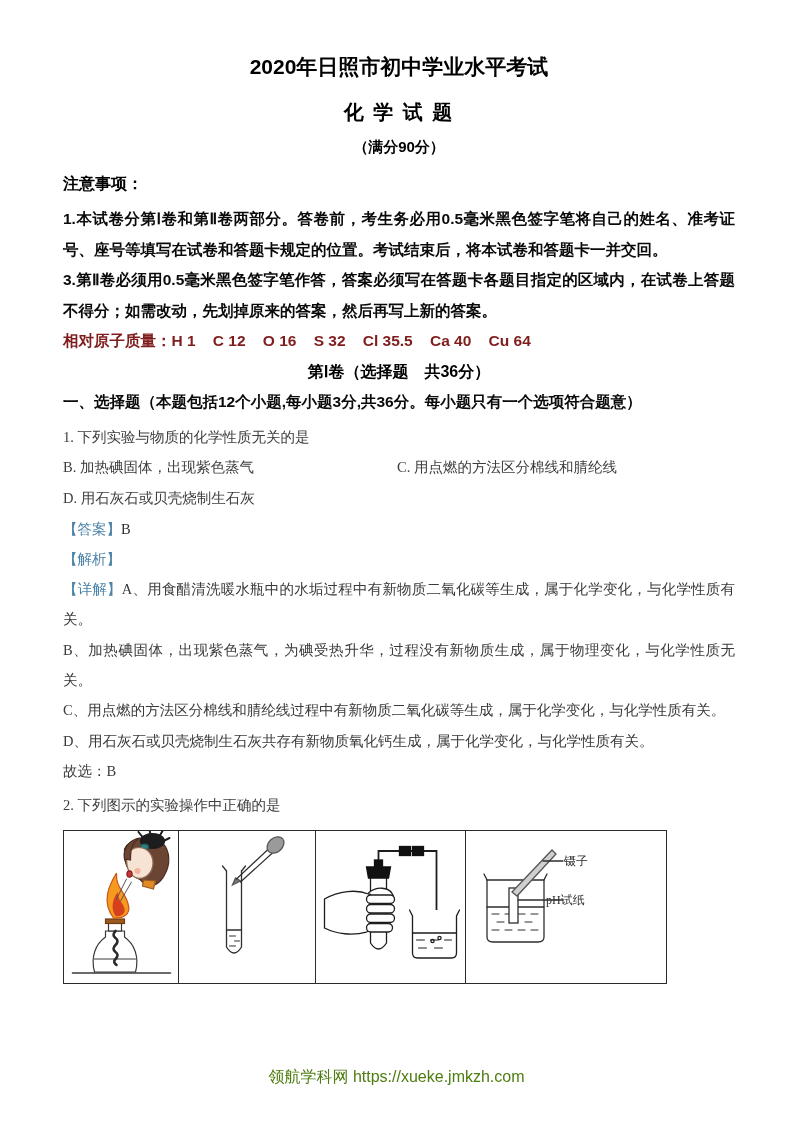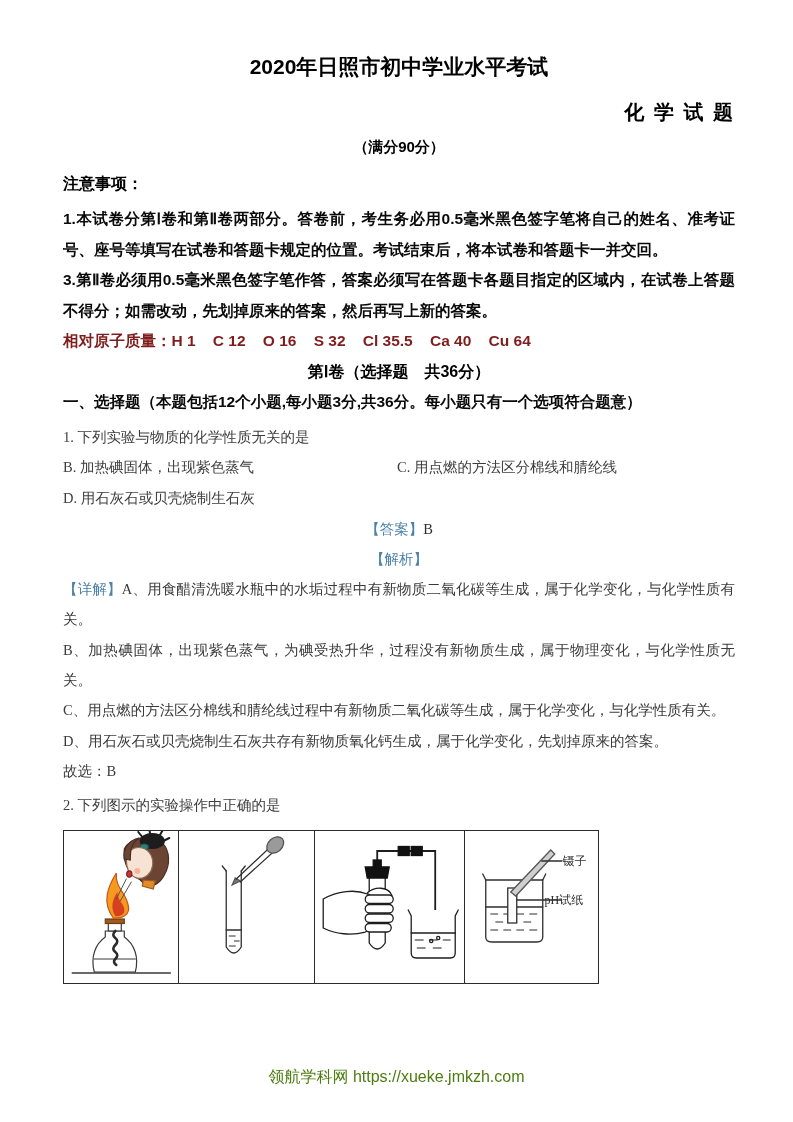--- a/index.html
+++ b/index.html
@@ -27,21 +27,21 @@
     font-weight: bold;
     text-align: center;
     color: #000;
     line-height: 30px;
   }
   .t2 {
     margin-top: 16px;
     font-family: "Liberation Sans", sans-serif;
     font-size: 20px;
     font-weight: bold;
-    text-align: right;
+    text-align: center;
     color: #000;
     line-height: 28px;
     letter-spacing: 2px;
   }
   .t3 {
     margin-top: 10px;
     font-family: "Liberation Sans", sans-serif;
     font-size: 15px;
     font-weight: bold;
     text-align: center;
@@ -98,33 +98,32 @@
     display: grid;
     grid-template-columns: 334px 1fr;
     font-size: 14.5px;
     color: #3d3d3d;
   }
   .options .opt { line-height: 31px; }
   .ans-line, .exp-line {
     font-size: 14.5px;
     color: #2e2e2e;
     line-height: 30.3px;
-    text-align: center;
   }
   .blue { color: #4a82a8; }
   .detail-p {
     font-size: 14.5px;
     color: #3a3a3a;
     line-height: 30.3px;
     text-align: justify;
   }
   .qtable {
     margin-top: 10px;
     display: flex;
-    width: 536px;
+    width: 604px;
     height: 154px;
     border: 1.5px solid #2b2b2b;
   }
   .qtable .cell {
     position: relative;
     height: 100%;
     border-right: 1.5px solid #2b2b2b;
     background: #fff;
   }
   .qtable .cell:last-child { border-right: none; }
@@ -174,21 +173,21 @@
       <div class="opt">C. 用点燃的方法区分棉线和腈纶线</div>
       <div class="opt">D. 用石灰石或贝壳烧制生石灰</div>
     </div>
 
     <p class="ans-line"><span class="blue">【答案】</span><span>B</span></p>
     <p class="exp-line"><span class="blue">【解析】</span></p>
 
     <p class="detail-p"><span class="blue">【详解】</span><span>A、用食醋清洗暖水瓶中的水垢过程中有新物质二氧化碳等生成，属于化学变化，与化学性质有关。</span></p>
     <p class="detail-p">B、加热碘固体，出现紫色蒸气，为碘受热升华，过程没有新物质生成，属于物理变化，与化学性质无关。</p>
     <p class="detail-p">C、用点燃的方法区分棉线和腈纶线过程中有新物质二氧化碳等生成，属于化学变化，与化学性质有关。</p>
-    <p class="detail-p">D、用石灰石或贝壳烧制生石灰共存有新物质氧化钙生成，属于化学变化，先划掉原来的答案。</p>
+    <p class="detail-p">D、用石灰石或贝壳烧制生石灰共存有新物质氧化钙生成，属于化学变化，与化学性质有关。</p>
     <p class="detail-p">故选：B</p>
 
     <div class="q-stem">2. 下列图示的实验操作中正确的是</div>
 
     <div class="qtable">
 
       <div class="cell" style="width:115px">
         <svg viewBox="0 0 113 152">
           <g stroke="#3a3a3a" fill="none" stroke-width="1.2" stroke-linecap="round">
             <line x1="8" y1="142" x2="106" y2="142" stroke-width="1.6"></line>

